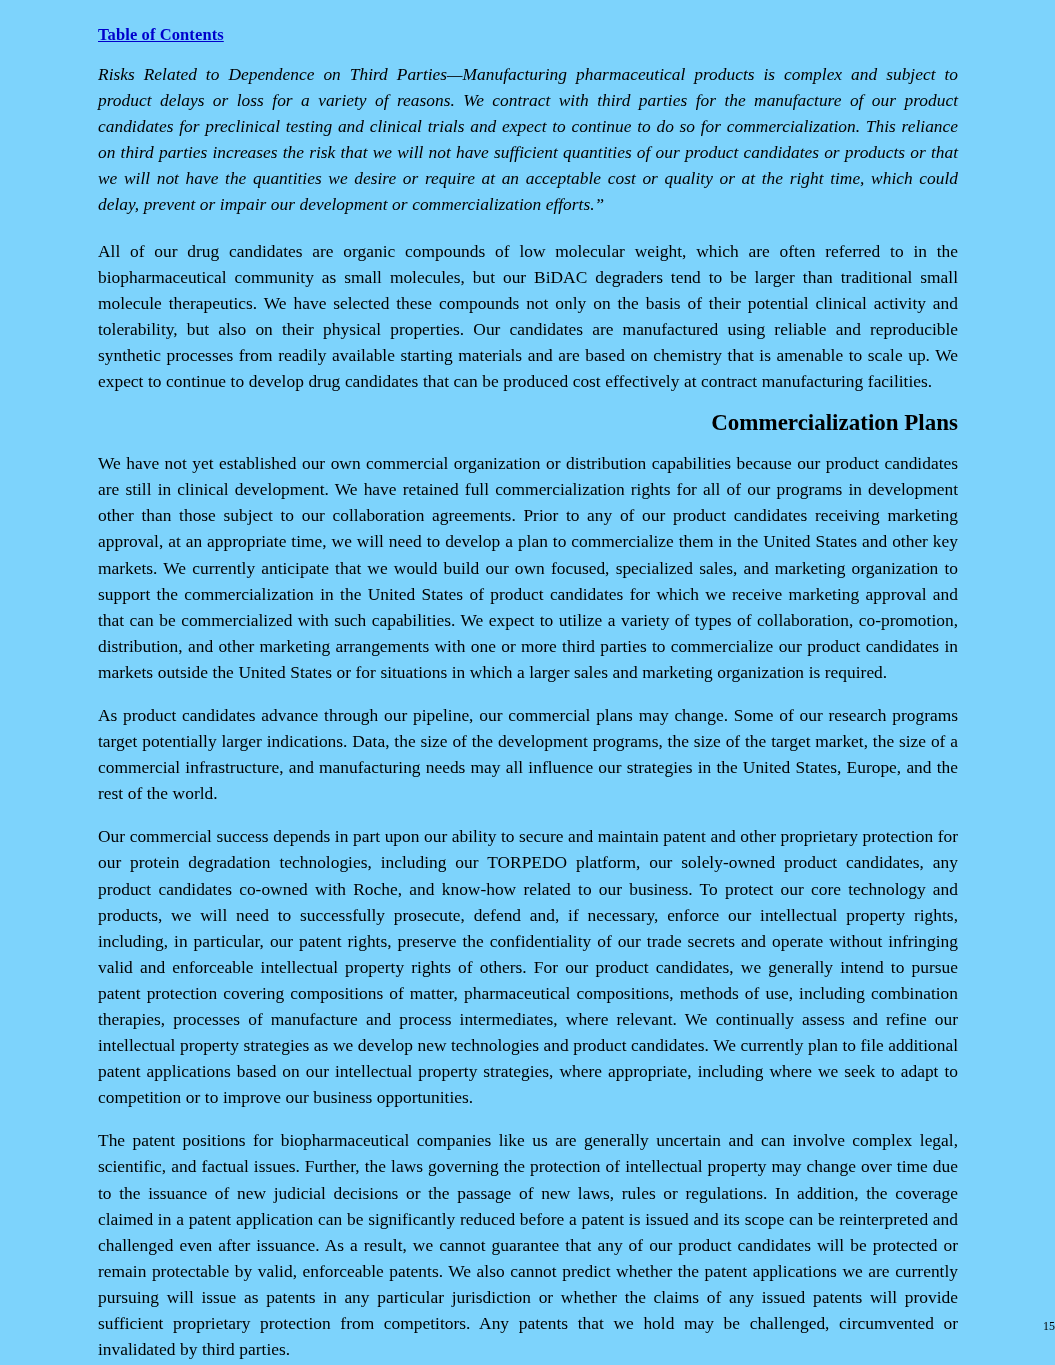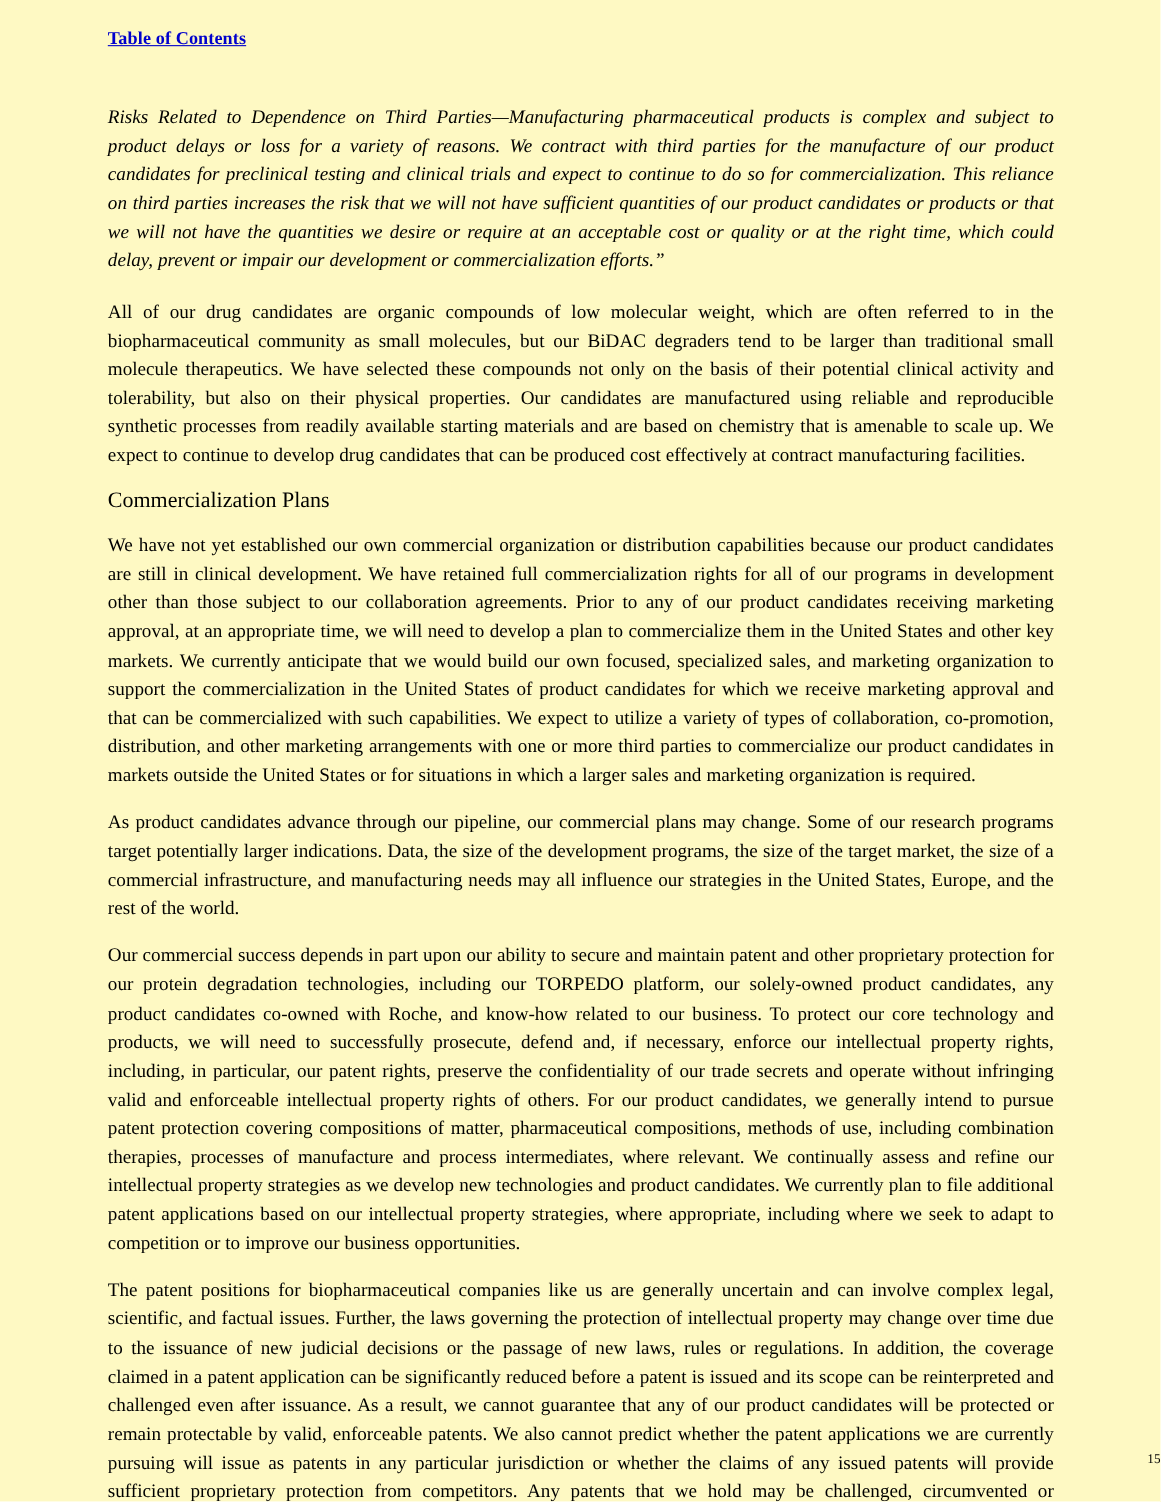--- a/index.html
+++ b/index.html
@@ -11,21 +11,21 @@
   body {
     font-family: "Liberation Serif", "DejaVu Serif", serif;
     color: #000000;
     -webkit-font-smoothing: antialiased;
   }
   .page {
     position: relative;
     width: 1055px;
     height: 1365px;
     margin: 0 auto;
-    background: #fef9c3;
+    background: #7dd3fc;
     box-sizing: border-box;
     overflow: hidden;
   }
   .content {
     position: absolute;
     left: 98px;
     top: 0;
     width: 860px;
   }
   .toc-wrap {
@@ -44,29 +44,29 @@
     font-size: 17.4px;
     line-height: 26.1px;
     text-align: justify;
     text-justify: inter-word;
     margin: 0 0 17px 0;
     letter-spacing: 0.01px;
     word-spacing: 0.2px;
   }
   p.intro-italic {
     font-style: italic;
-    margin-top: 40px;
+    margin-top: 8px;
     margin-bottom: 20px;
   }
   h3.section-heading {
-    font-size: 20px;
+    font-size: 23px;
     line-height: 24px;
-    font-weight: normal;
+    font-weight: bold;
     margin: 0 0 15px 0;
-    text-align: left;
+    text-align: right;
   }
   .pagenum {
     position: absolute;
     left: 0;
     right: 0;
     top: 1316px;
     text-align: right;
     font-size: 12px;
     line-height: 20px;
   }

